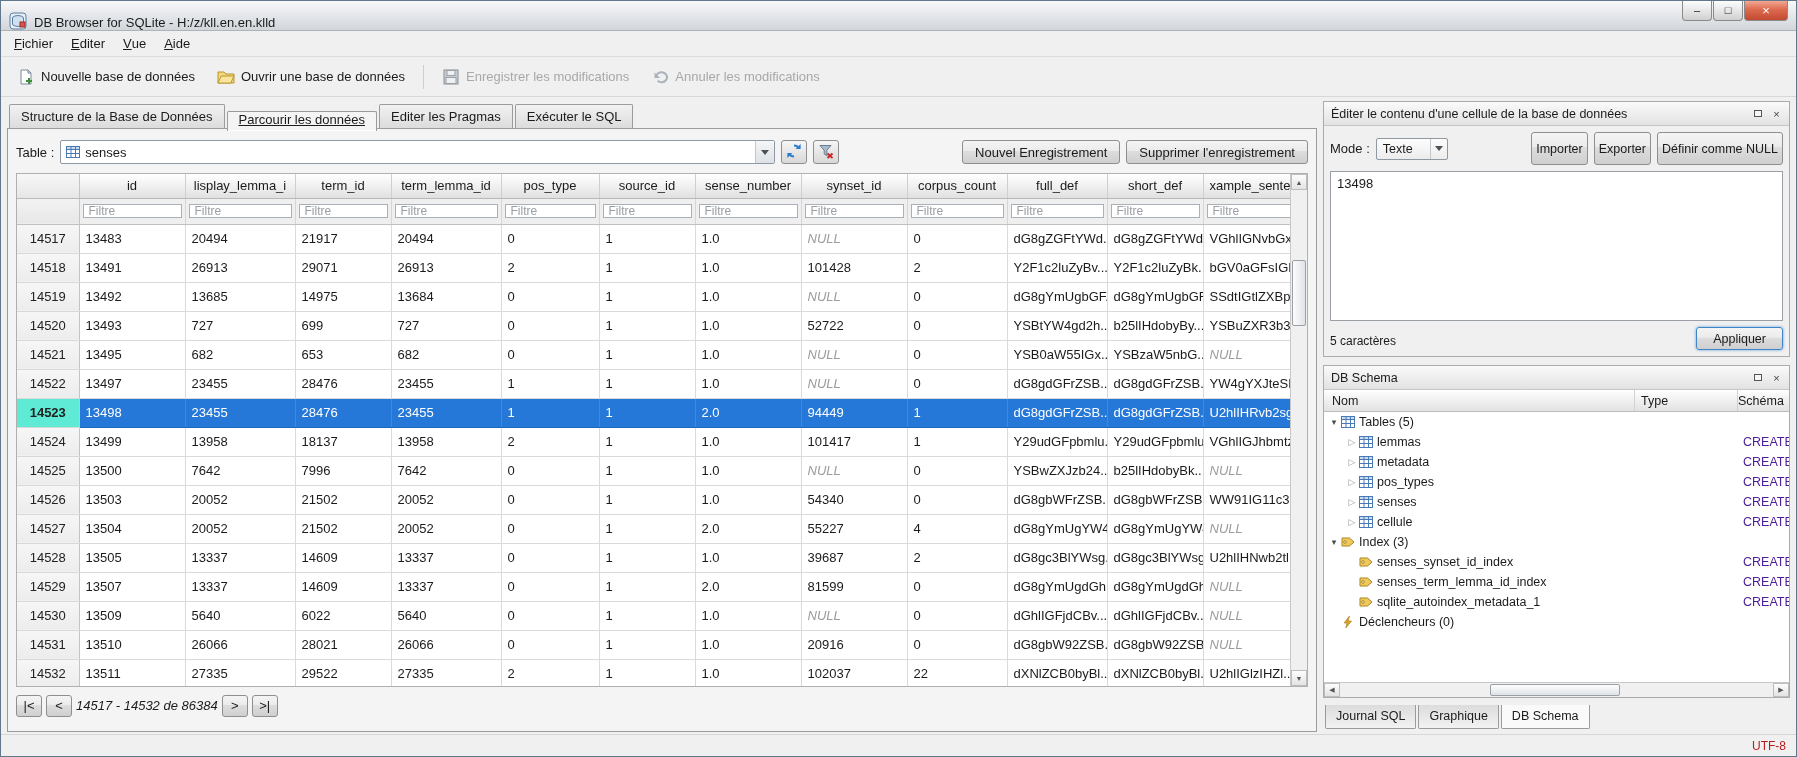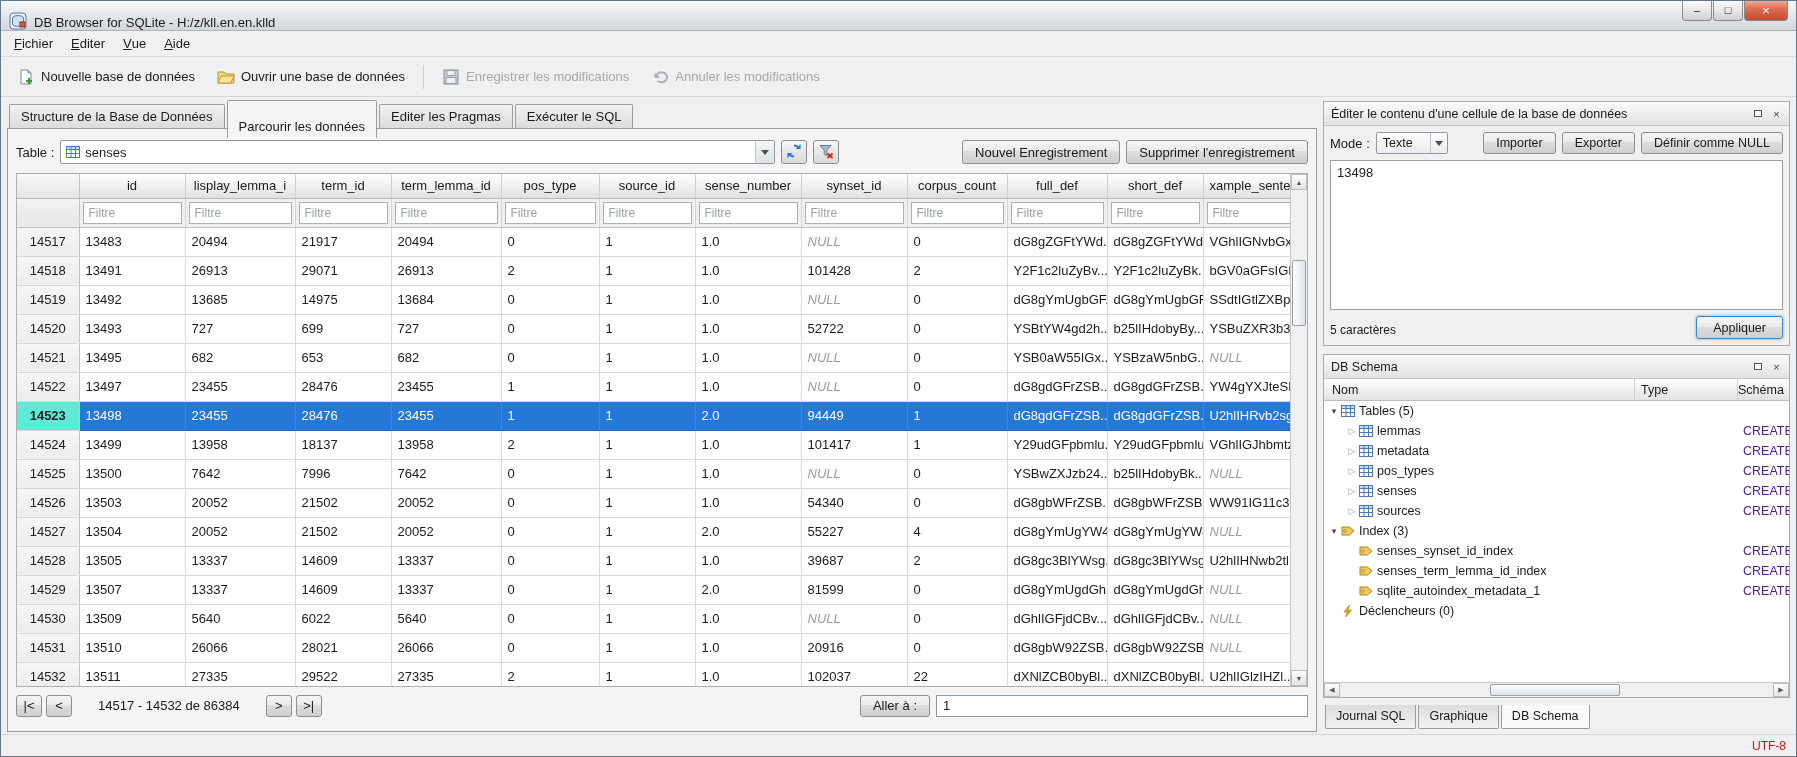--- a/index.html
+++ b/index.html
@@ -35,21 +35,21 @@
 
   
   .main { flex:1; display:flex; gap:6px; padding:4px 6px 2px 6px; min-height:0; }
   .left { flex:1; min-width:0; display:flex; flex-direction:column; }
   .right { width:467px; flex:0 0 467px; display:flex; flex-direction:column; gap:8px; }
 
   
   .tabbar { display:flex; align-items:flex-end; height:27px; padding-left:2px; }
   .tab { padding:4px 11px; font-size:13px; border:1px solid #9b9b9b; border-bottom:none; border-radius:2px 2px 0 0;
          background:linear-gradient(#f2f2f2,#dcdcdc); margin-right:2px; position:relative; top:0; }
-  .tab.active { background:#f4f4f4; padding-top:18px; top:10px; z-index:3; box-shadow:0 -1px 0 #fff inset; }
+  .tab.active { background:#f4f4f4; padding-top:0; top:3px; z-index:3; box-shadow:0 -1px 0 #fff inset;text-decoration:underline; }
 
   .frame { flex:1; border:1px solid #9b9b9b; background:#f4f4f4; padding:8px; display:flex; flex-direction:column; min-height:0; position:relative; z-index:2; }
 
   
   .controls { height:30px; flex:0 0 30px; display:flex; align-items:center; gap:6px; margin-bottom:6px; }
   .lbl { font-size:13px; }
   .combo { width:715px; height:24px; border:1px solid #8f99a3; background:#fff; display:flex; align-items:center; border-radius:2px; }
   .combo .cicon { margin:0 5px; display:inline-flex; }
   .combo .ctext { flex:1; font-size:13px; }
   .combo .carrow { width:19px; align-self:stretch; border-left:1px solid #c2c8ce;
@@ -64,21 +64,21 @@
   
   .gridwrap { height:514px; flex:0 0 514px; display:flex; border:1px solid #b0b0b0; background:#fff; min-width:0; }
   .gridviewport { flex:1; overflow:hidden; }
   table.grid { border-collapse:collapse; table-layout:fixed; width:1286px; font-size:13px; }
   .grid th, .grid td { padding:0 6px; white-space:nowrap; overflow:hidden; height:29px; }
   .grid thead th.colhdr { height:24px; font-weight:400; text-align:center;
        background:linear-gradient(#ffffff,#ededed 60%,#e0e0e0); border-right:1px solid #cfcfcf; border-bottom:1px solid #b9b9b9; }
   .grid thead th.corner { height:24px; background:linear-gradient(#f7f7f7,#e6e6e6); border-right:1px solid #c4c4c4; border-bottom:1px solid #b9b9b9; }
   .grid tr.filterrow th { height:26px; background:linear-gradient(#f2f2f2,#e7e7e7); border-right:1px solid #c4c4c4; border-bottom:1px solid #c0c0c0; }
   .grid tr.filterrow td { height:26px; border-right:1px solid #d6d6d6; border-bottom:1px solid #c0c0c0; padding:0; background:#efefef; }
-  .filterbox { margin:3px 3px; height:22px; border:1px solid #a9b0b8; background:#fff; color:#9aa0a6;
+  .filterbox { margin:3px 3px; height:14px; border:1px solid #a9b0b8; background:#fff; color:#9aa0a6;
                font-size:12px; display:flex; align-items:center; padding-left:5px; }
   .grid tbody th.rownum { background:linear-gradient(#f6f6f6,#ececec); border-right:1px solid #c4c4c4; border-bottom:1px solid #d8d8d8;
                font-weight:400; text-align:center; color:#222; }
   .grid tbody td { border-right:1px solid #dadada; border-bottom:1px solid #dadada; background:#fff; }
   .grid tbody tr.sel td { background:#2678d8; color:#fff; border-right-color:#3c88e2; border-bottom-color:#1f67bf; }
   .grid tbody tr.sel th.rownum { background:#5eead4; font-weight:700; }
   .grid td.null { color:#9b9b9b; font-style:italic; }
 
   
   .vscroll { width:17px; flex:0 0 17px; border-left:1px solid #c8c8c8; background:#f0f0f0; display:flex; flex-direction:column; }
@@ -86,39 +86,39 @@
             display:flex; align-items:center; justify-content:center; font-size:7px; color:#555; }
   .strack { flex:1; position:relative; }
   .sthumb { position:absolute; left:1px; right:1px; border:1px solid #9aa0a6; border-radius:2px;
             background:linear-gradient(90deg,#fdfdfd,#dfe3e7); }
   .hthumb { position:absolute; top:1px; bottom:1px; border:1px solid #9aa0a6; border-radius:2px;
             background:linear-gradient(#fdfdfd,#dfe3e7); }
 
   
   .pager { height:32px; flex:0 0 32px; display:flex; align-items:center; gap:4px; padding-top:5px; }
   .pbtn { width:26px; height:22px; padding:0; justify-content:center; }
-  .prange { margin:0 22px; font-size:13px; }
+  .prange { margin:0 0; font-size:13px;font-style:italic; }
   .goto-group { margin-left:auto; display:flex; align-items:center; gap:6px; }
   .goto-btn { height:22px; }
   .goto-input { width:372px; height:22px; border:1px solid #8f99a3; background:#fff; display:flex; align-items:center; padding-left:6px; font-size:13px; }
 
   
   .dock { border:1px solid #ababab; background:#f0f0f0; display:flex; flex-direction:column; }
   .docktitle { height:24px; flex:0 0 24px; display:flex; align-items:center; padding:0 4px 0 7px;
                background:linear-gradient(#fafafa,#e2e2e2); border-bottom:1px solid #c6c6c6; font-size:12.5px; }
   .docktitle .dt-text { flex:1; overflow:hidden; white-space:nowrap; }
   .dbtn { width:17px; height:16px; display:flex; align-items:center; justify-content:center; color:#444; font-size:11px; margin-left:2px; }
   .dbtn .sq { width:8px; height:7px; border:1px solid #555; background:#f6f6f6; }
 
   .dock1-body { padding:6px; display:flex; flex-direction:column; gap:6px; }
   .moderow { display:flex; align-items:center; gap:6px; }
   .combo2 { width:72px; height:22px; border:1px solid #8f99a3; background:linear-gradient(#fdfdfd,#ececec); display:flex; align-items:center; border-radius:2px; }
   .combo2 .ctext { flex:1; padding-left:6px; font-size:12.5px; }
   .combo2 .carrow { width:17px; align-self:stretch; border-left:1px solid #c2c8ce; display:flex; align-items:center; justify-content:center; }
-  .smallbtn { height:22px; padding:1px 12px; font-size:12.5px; }
+  .smallbtn { height:33px; padding:1px 4px; font-size:12.5px; }
   .cellarea { height:150px; border:1px solid #9aa0a6; background:#fff; padding:4px 6px; font-size:13px; overflow:hidden; }
   .cellinfo { display:flex; align-items:flex-end; gap:8px; }
   .ci-lines { flex:1; font-size:12px; line-height:1.5; color:#1b1b1b; }
   .applybtn { height:23px; padding:2px 16px; border-color:#3f86c9; box-shadow:0 0 3px rgba(70,140,210,.8); }
 
   
   .dock2 { flex:1; min-height:0; }
   .schemahdr { height:22px; flex:0 0 22px; position:relative; background:linear-gradient(#ffffff,#ededed 60%,#e2e2e2);
                border-bottom:1px solid #bdbdbd; font-size:12.5px; display:flex; align-items:center; }
   .sh-nom { padding-left:8px; }
@@ -585,24 +585,20 @@
             <span class="sarrow">▼</span>
           </div>
         </div>
 
         <div class="pager">
           <span class="pushbtn pbtn">|&lt;</span>
           <span class="pushbtn pbtn">&lt;</span>
           <span class="prange">14517 - 14532 de 86384</span>
           <span class="pushbtn pbtn">&gt;</span>
           <span class="pushbtn pbtn">&gt;|</span>
-          <span class="goto-group">
-            <span class="pushbtn goto-btn">Aller à :</span>
-            <span class="goto-input">1</span>
-          </span>
         </div>
       </div>
     </div>
 
     <div class="right">
       <div class="dock">
         <div class="docktitle">
           <span class="dt-text">Éditer le contenu d'une cellule de la base de données</span>
           <span class="dbtn">
               <span class="sq"></span>
@@ -706,21 +702,21 @@
             </div>
             <div class="trow" style="padding-left: 22px;">
               <span class="arrow hollow">▷</span>
               <span class="ticon">
                 <svg width="14" height="12" viewBox="0 0 14 12">
                   <rect x="0.5" y="0.5" width="13" height="11" fill="#ffffff" stroke="#4a7ab5"></rect>
                   <rect x="0.5" y="0.5" width="13" height="3" fill="#c7dcf2" stroke="#4a7ab5"></rect>
                   <path d="M0.5 7.5h13M5 0.5v11M9.5 0.5v11" stroke="#4a7ab5"></path>
                 </svg>
               </span>
-              <span>sources</span>
+              <span>cellule</span>
               <span class="tschema">CREATE</span>
             </div>
             <div class="trow" style="padding-left: 4px;">
               <span class="arrow">▾</span>
               <span class="ticon">
                 <svg width="14" height="12" viewBox="0 0 14 12">
                   <path d="M1 2h7.5l4.5 4-4.5 4H1z" fill="#f0c95c" stroke="#a8871f"></path>
                   <circle cx="4" cy="6" r="1.3" fill="#ffffff" stroke="#a8871f"></circle>
                 </svg>
               </span>

